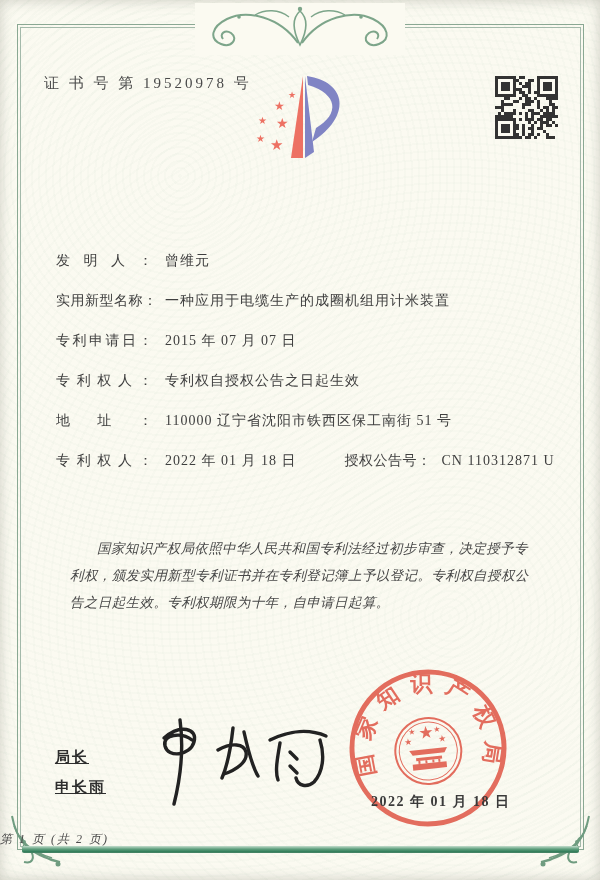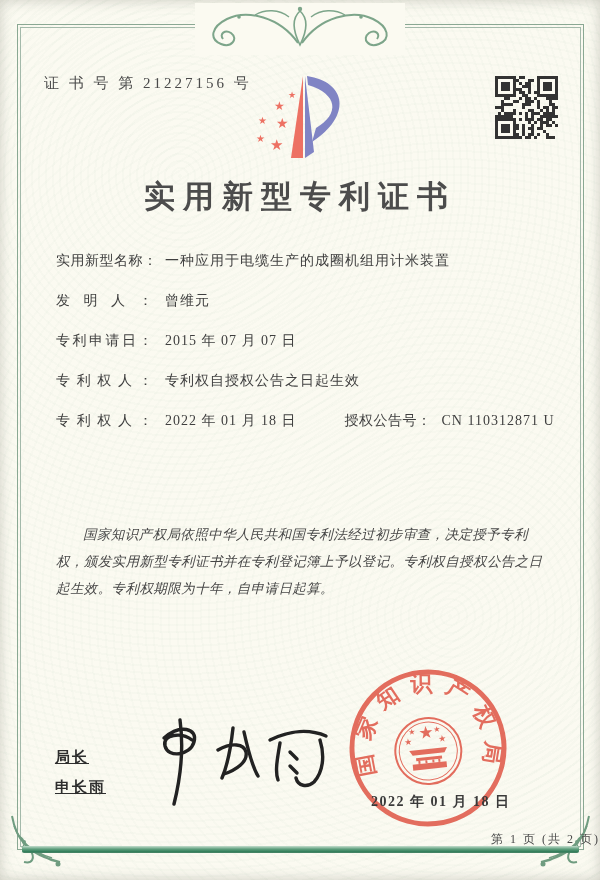--- a/index.html
+++ b/index.html
@@ -24,29 +24,29 @@
   .qr{position:absolute;left:493px;top:74px;width:68px;height:68px;}
   .title{position:absolute;left:0;top:176px;width:100%;text-align:center;font-size:31px;
     font-weight:bold;letter-spacing:8px;color:#4c4c4c;margin:0;}
   .fields{position:absolute;left:56px;top:251px;width:500px;font-size:14px;color:#3f3f3f;}
   .frow{height:40px;line-height:20px;white-space:nowrap;letter-spacing:0.5px;}
   .lab{display:inline-block;width:97px;text-align:justify;text-align-last:justify;vertical-align:top;}
   .val{display:inline-block;margin-left:8px;letter-spacing:1px;}
   .frow.grant .lab2{display:inline-block;width:85px;margin-left:44px;text-align:justify;text-align-last:justify;}
   .body-text{position:absolute;left:56px;top:521px;width:492px;font-size:13.5px;line-height:27px;
     font-style:italic;color:#474747;letter-spacing:0.4px;}
-  .body-text p{margin:0;text-indent:2em;}
+  .body-text p{margin:14px;text-indent:2em;}
   .signer{position:absolute;left:55px;top:742px;font-size:15px;color:#2e2e2e;line-height:30px;
     font-weight:bold;letter-spacing:2px;text-decoration:underline;}
   .signature{position:absolute;left:138px;top:716px;width:200px;height:96px;}
   .seal{position:absolute;left:345px;top:665px;width:166px;height:166px;transform:rotate(-6deg);opacity:0.88;}
   .seal-date{position:absolute;left:371px;top:793px;font-size:14px;color:#3a3a3a;letter-spacing:1.5px;
     font-weight:bold;z-index:5;}
-  .footer{position:absolute;left:0;top:831px;width:100%;text-align:right;font-size:12px;
-    letter-spacing:2px;color:#4a4a4a;}
+  .footer{position:absolute;left:0;top:831px;width:100%;text-align:left;font-size:12px;
+    letter-spacing:2px;color:#4a4a4a;font-style:italic;}
   svg{display:block;}
 </style>
 </head>
 <body>
 
 <div class="page">
 
   <div class="frame-outer"></div>
   <div class="frame-inner"></div>
 
@@ -77,21 +77,21 @@
       <path d="M58,4 C54,26 44,42 10,50 C28,48 30,38 40,38 C34,46 38,52 46,50"></path>
       <path d="M56,14 C50,30 38,40 18,46" stroke-width="1.4"></path>
       <circle cx="12" cy="52" r="2.5" fill="#6f9c80" stroke="none"></circle>
       <circle cx="46" cy="30" r="2" fill="#6f9c80" stroke="none"></circle>
       <path d="M52,24 C46,26 44,32 48,36" stroke-width="1.4"></path>
     </svg>
   </div>
 
   <div class="band"></div>
 
-  <div class="certno">证 书 号 第 21227156 号</div>
+  <div class="certno">证 书 号 第 19520978 号</div>
 
   <div class="logo">
     <svg viewBox="0 0 106 98" width="106" height="98">
       <path d="M57,10 C97,16 102,50 62,76 L66,62 C90,48 88,28 58,19 Z" fill="#8084c4"></path>
       <path d="M53,10 L41,92 L53,92 Z" fill="#ed7163"></path>
       <path d="M55,10 L55,92 L64,86 Z" fill="#8084c4"></path>
       <text x="38" y="32" font-size="9" fill="#ed7163">★</text>
       <text x="24" y="44" font-size="12" fill="#ed7163">★</text>
       <text x="8" y="58" font-size="10" fill="#ed7163">★</text>
       <text x="26" y="62" font-size="14" fill="#ed7163">★</text>
@@ -243,38 +243,41 @@
         <rect x="26" y="62" width="3" height="3" fill="#333"></rect>
         <rect x="32" y="62" width="3" height="3" fill="#333"></rect>
         <rect x="35" y="62" width="3" height="3" fill="#333"></rect>
         <rect x="41" y="62" width="3" height="3" fill="#333"></rect>
         <rect x="53" y="62" width="3" height="3" fill="#333"></rect>
         <rect x="56" y="62" width="3" height="3" fill="#333"></rect>
         <rect x="59" y="62" width="3" height="3" fill="#333"></rect>
       </svg>
   </div>
 
-  <h1 class="title">实用新型专利证书</h1>
 
   <div class="fields">
+    <div class="frow">
+      <span class="lab">发明人：</span>
+      <span class="val">曾维元</span>
+    </div>
     <div class="frow">
       <span class="lab">实用新型名称：</span>
       <span class="val">一种应用于电缆生产的成圈机组用计米装置</span>
     </div>
     <div class="frow">
-      <span class="lab">发明人：</span>
-      <span class="val">曾维元</span>
-    </div>
-    <div class="frow">
       <span class="lab">专利申请日：</span>
       <span class="val">2015 年 07 月 07 日</span>
     </div>
     <div class="frow">
       <span class="lab">专利权人：</span>
       <span class="val">专利权自授权公告之日起生效</span>
+    </div>
+    <div class="frow">
+      <span class="lab">地址：</span>
+      <span class="val">110000 辽宁省沈阳市铁西区保工南街 51 号</span>
     </div>
     <div class="frow grant">
       <span class="lab">专利权人：</span>
       <span class="val">2022 年 01 月 18 日</span>
       <span class="lab2">授权公告号：</span>
       <span class="val">CN 110312871 U</span>
     </div>
   </div>
 
   <div class="body-text">

